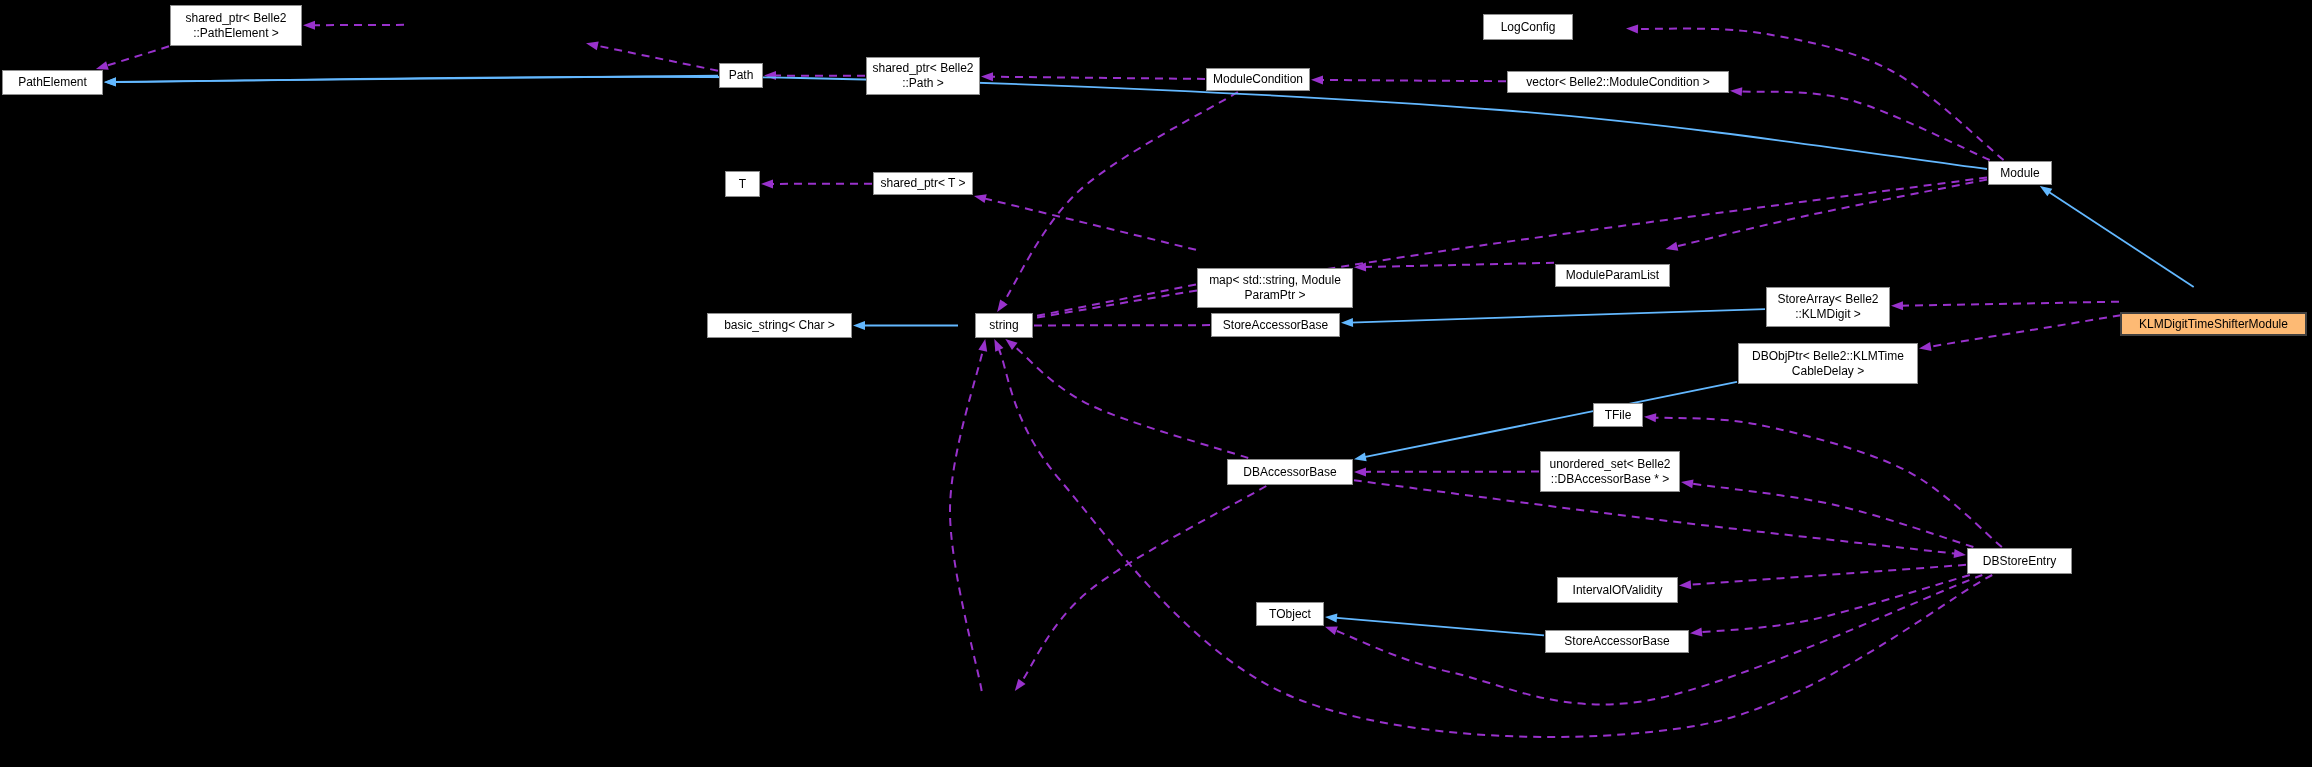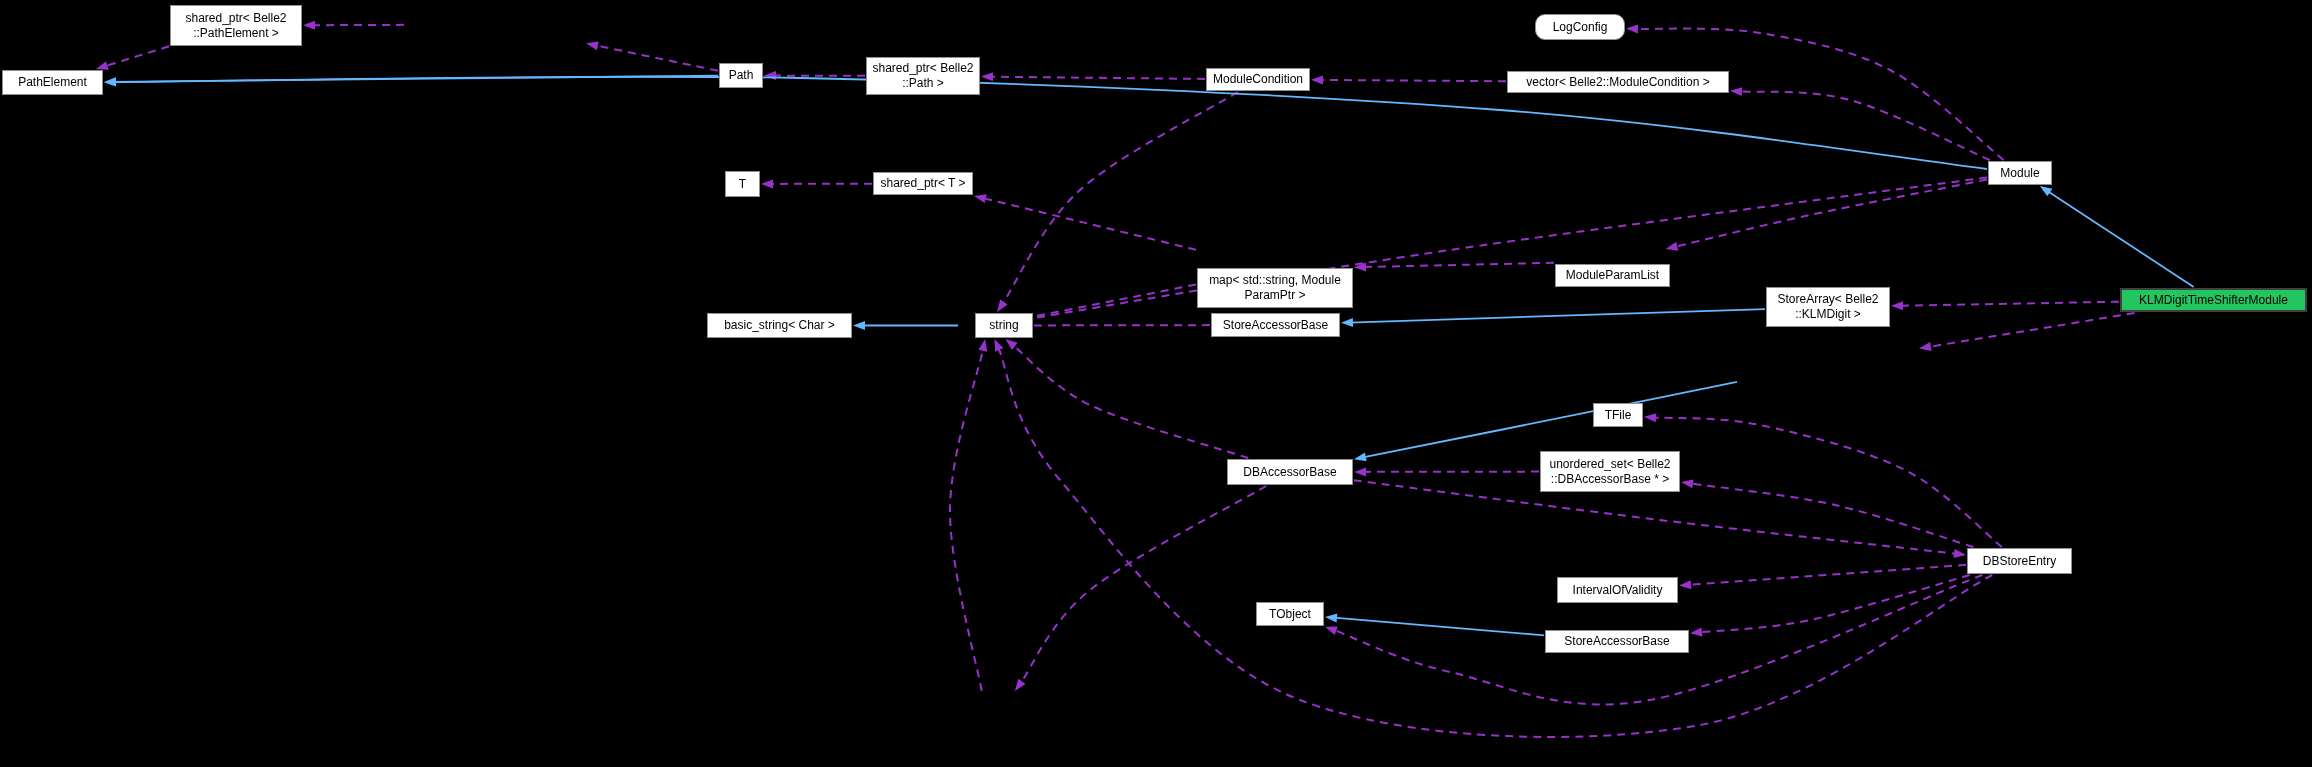--- a/index.html
+++ b/index.html
@@ -3,21 +3,21 @@
 <meta charset="utf-8">
 <style>
   html,body{margin:0;padding:0;background:#000;}
   #stage{position:relative;width:2312px;height:767px;background:#000;overflow:hidden;
          font-family:"Liberation Sans","DejaVu Sans",sans-serif;}
   #edges{position:absolute;left:0;top:0;width:2312px;height:767px;}
   .node{position:absolute;display:flex;align-items:center;justify-content:center;
         box-sizing:border-box;background:#fff;border:1px solid #8f8f8f;
         color:#000;font-size:12px;line-height:1.22;text-align:center;
         white-space:pre-line;padding:1px 4px;cursor:pointer;}
-  .node.highlight{background:#22c55e;border:2px solid #404040;}
+  .node.highlight{background:#fdba74;border:2px solid #404040;margin-top:24px;}
 </style>
 </head>
 <body>
 
 <div id="stage">
   <svg id="edges" xmlns="http://www.w3.org/2000/svg">
       <path d="M169,46.31198910081744 L104.55541744774098,66.33019730506139" fill="none" stroke="#9932cc" stroke-width="2" stroke-dasharray="8,6"></path>
       <polygon points="95.96052631578948,69 106.08547981092217,61.14281750743943 108.75528250586079,69.73770863939093" fill="#9932cc"></polygon>
       <path d="M404,24.85135135135135 L311.99993291767134,25.206563965568836" fill="none" stroke="#9932cc" stroke-width="2" stroke-dasharray="8,6"></path>
       <polygon points="303,25.24131274131274 314.9825361690232,20.69501458148519 315.0172849447671,29.69494749915654" fill="#9932cc"></polygon>
@@ -91,33 +91,35 @@
       <polygon points="1325,616.9434250764526 1337.3348982435095,613.4648786383165 1336.580679896213,622.4332204407123" fill="#63b8ff"></polygon>
     </svg>
 <div class="node" style="left: 170px; top: 5px; width: 132px; height: 41px;">shared_ptr&lt; Belle2
 ::PathElement &gt;</div>
     <div class="node" style="left: 2px; top: 70px; width: 101px; height: 25px;">PathElement</div>
     <div class="node" style="left: 719px; top: 63px; width: 44px; height: 25px;">Path</div>
     <div class="node" style="left: 866px; top: 57px; width: 114px; height: 38px;">shared_ptr&lt; Belle2
 ::Path &gt;</div>
     <div class="node" style="left: 1206px; top: 68px; width: 104px; height: 23px;">ModuleCondition</div>
     <div class="node" style="left: 1507px; top: 71px; width: 222px; height: 22px;">vector&lt; Belle2::ModuleCondition &gt;</div>
-    <div class="node" style="left: 1535px; top: 14px; width: 90px; height: 26px; border-radius: 10px;">LogConfig</div>
+    <div class="node" style="left: 1483px; top: 14px; width: 90px; height: 26px;">LogConfig</div>
     <div class="node" style="left: 1988px; top: 161px; width: 64px; height: 24px;">Module</div>
     <div class="node" style="left: 725px; top: 171px; width: 35px; height: 26px;">T</div>
     <div class="node" style="left: 873px; top: 172px; width: 100px; height: 23px;">shared_ptr&lt; T &gt;</div>
     <div class="node" style="left: 1197px; top: 249px; width: 156px; height: 40px; margin-top: 19px;">map&lt; std::string, Module
 ParamPtr &gt;</div>
     <div class="node" style="left: 1555px; top: 264px; width: 115px; height: 23px;">ModuleParamList</div>
     <div class="node" style="left: 1766px; top: 287px; width: 124px; height: 40px;">StoreArray&lt; Belle2
 ::KLMDigit &gt;</div>
     <div class="node highlight" style="left: 2120px; top: 288px; width: 187px; height: 24px;">KLMDigitTimeShifterModule</div>
     <div class="node" style="left: 707px; top: 313px; width: 145px; height: 25px;">basic_string&lt; Char &gt;</div>
     <div class="node" style="left: 959px; top: 313px; width: 58px; height: 25px; margin-left: 16px;">string</div>
     <div class="node" style="left: 1211px; top: 313px; width: 129px; height: 24px;">StoreAccessorBase</div>
+    <div class="node" style="left: 1738px; top: 343px; width: 180px; height: 41px;">DBObjPtr&lt; Belle2::KLMTime
+CableDelay &gt;</div>
     <div class="node" style="left: 1593px; top: 403px; width: 50px; height: 24px;">TFile</div>
     <div class="node" style="left: 1540px; top: 451px; width: 140px; height: 41px;">unordered_set&lt; Belle2
 ::DBAccessorBase * &gt;</div>
     <div class="node" style="left: 1227px; top: 459px; width: 126px; height: 26px;">DBAccessorBase</div>
     <div class="node" style="left: 1967px; top: 548px; width: 105px; height: 26px;">DBStoreEntry</div>
     <div class="node" style="left: 1557px; top: 577px; width: 121px; height: 26px;">IntervalOfValidity</div>
     <div class="node" style="left: 1256px; top: 602px; width: 68px; height: 24px;">TObject</div>
     <div class="node" style="left: 1545px; top: 630px; width: 144px; height: 23px;">StoreAccessorBase</div>
   </div>
 

